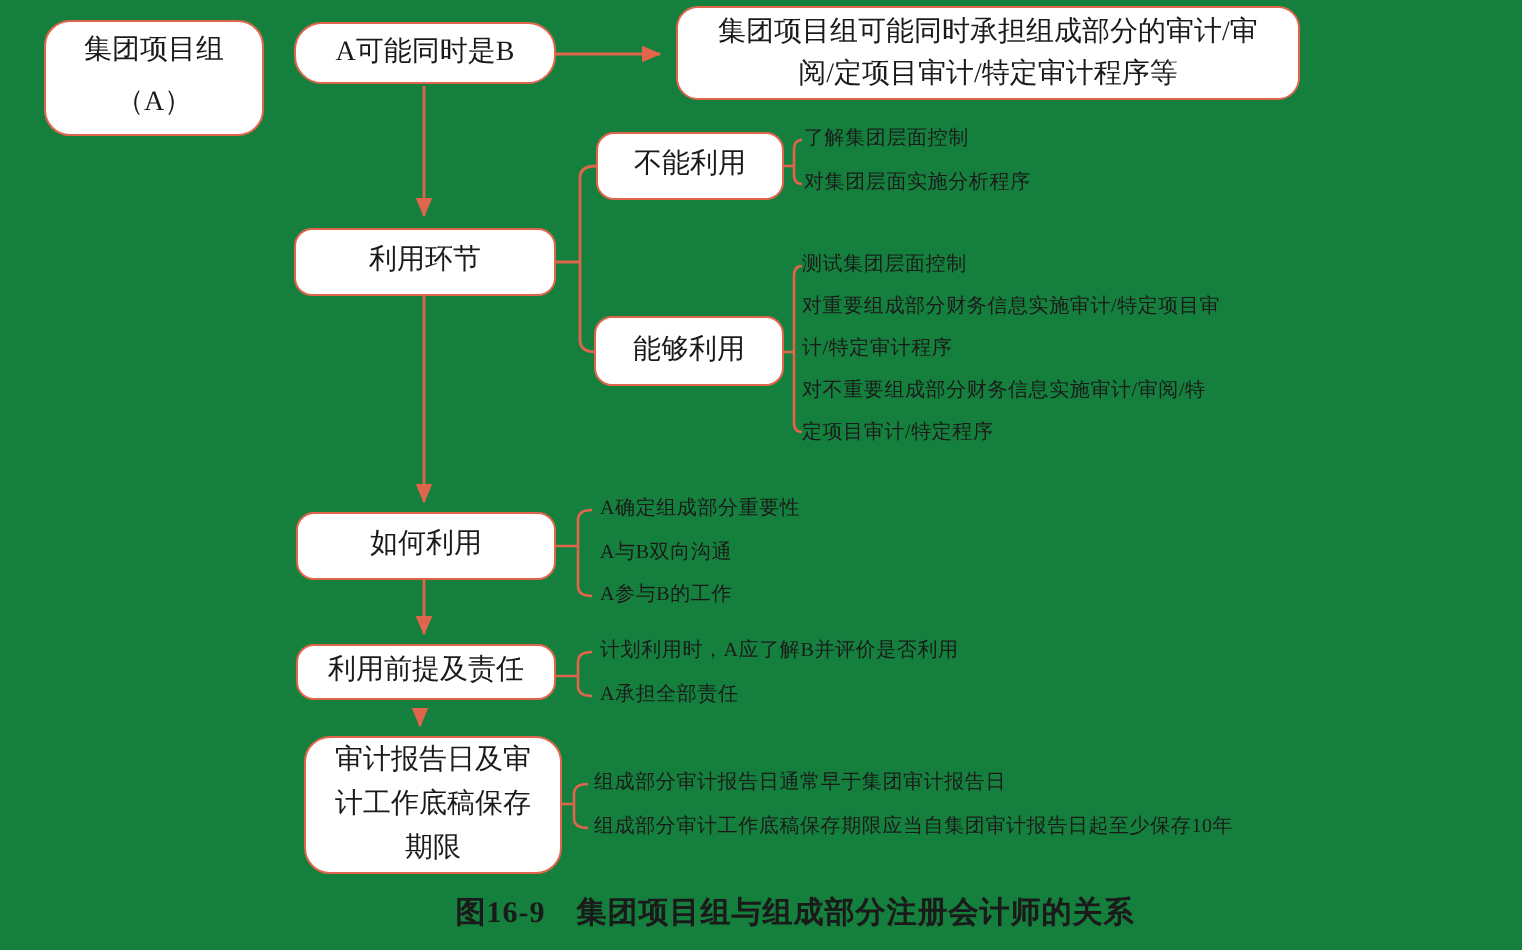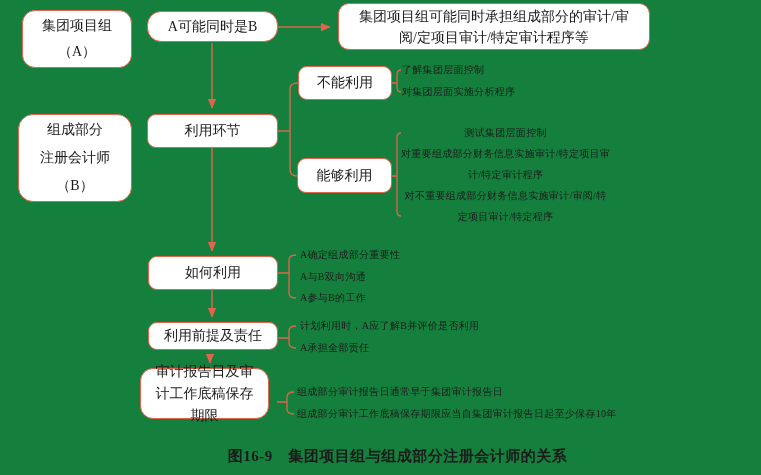--- a/index.html
+++ b/index.html
@@ -32,23 +32,23 @@
   }
   #box-group-team   {left:22px;  top:10px;  width:110px; height:58px; border-radius:13px; line-height:26px;}
   #box-a-maybe-b    {left:147px; top:11px;  width:131px; height:31px; border-radius:14px;}
   #box-concurrent   {left:338px; top:3px;   width:312px; height:47px; border-radius:11px; line-height:21px;}
   #box-component-cpa{left:18px;  top:114px; width:114px; height:88px; border-radius:15px; line-height:28px;}
   #box-use-stage    {left:147px; top:114px; width:131px; height:34px; border-radius:9px;}
   #box-cannot       {left:298px; top:66px;  width:94px;  height:34px; border-radius:9px;}
   #box-can          {left:297px; top:158px; width:95px;  height:35px; border-radius:9px;}
   #box-how          {left:148px; top:256px; width:130px; height:34px; border-radius:9px;}
   #box-premise      {left:148px; top:322px; width:130px; height:28px; border-radius:9px;}
-  #box-report       {left:140px; top:368px; width:129px; height:51px; border-radius:13px; line-height:22px;}
+  #box-report       {left:152px; top:368px; width:129px; height:69px; border-radius:13px; line-height:22px;}
   #items-cannot {left:402px; top:59px;  line-height:22px;}
-  #items-can    {left:401px; top:122px; line-height:21px;text-align:center;}
+  #items-can    {left:401px; top:122px; line-height:21px;}
   #items-how    {left:300px; top:244px; line-height:21.5px;}
   #items-premise{left:300px; top:315px; line-height:22px;}
   #items-report {left:297px; top:381px; line-height:22px;}
   #caption{
     position:absolute;z-index:1;
     left:35px;top:447px;width:725px;
     text-align:center;
     font-size:15px;font-weight:700;
     letter-spacing:0.5px;
   }
@@ -80,23 +80,20 @@
   </svg>
 
   <div class="node" id="box-group-team">集团项目组
 （A）</div>
 
   <div class="node" id="box-a-maybe-b">A可能同时是B</div>
 
   <div class="node" id="box-concurrent">集团项目组可能同时承担组成部分的审计/审
 阅/定项目审计/特定审计程序等</div>
 
-  <div class="node" id="box-component-cpa">组成部分
-注册会计师
-（B）</div>
 
   <div class="node" id="box-use-stage">利用环节</div>
 
   <div class="node" id="box-cannot">不能利用</div>
 
   <div class="node" id="box-can">能够利用</div>
 
   <div class="node" id="box-how">如何利用</div>
 
   <div class="node" id="box-premise">利用前提及责任</div>

